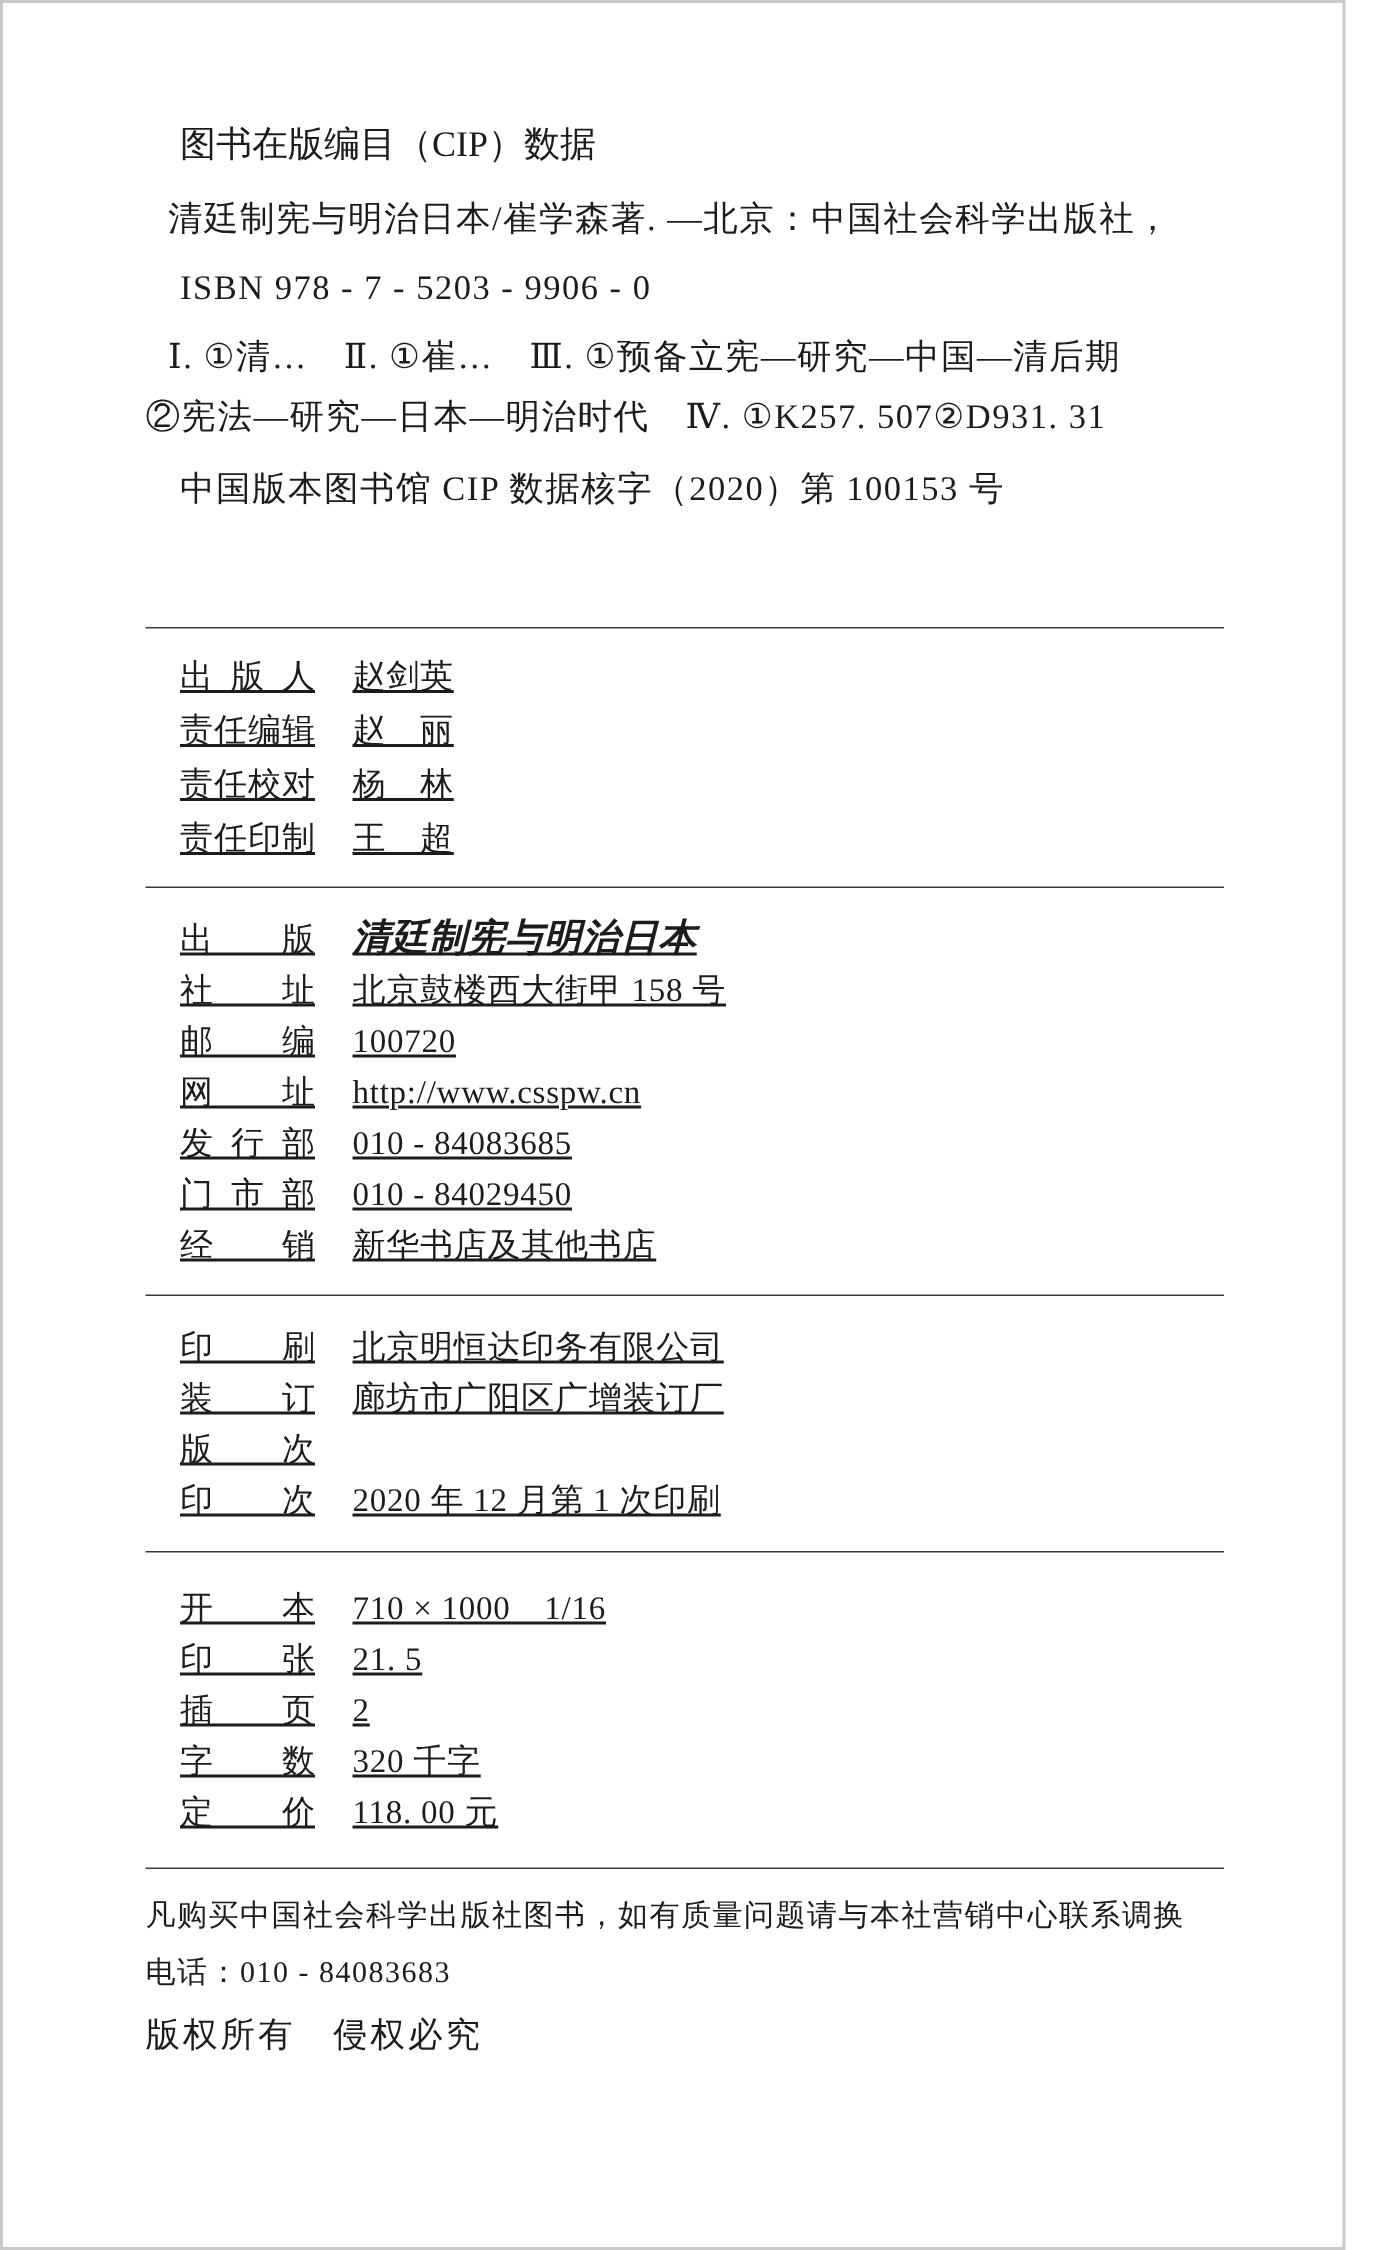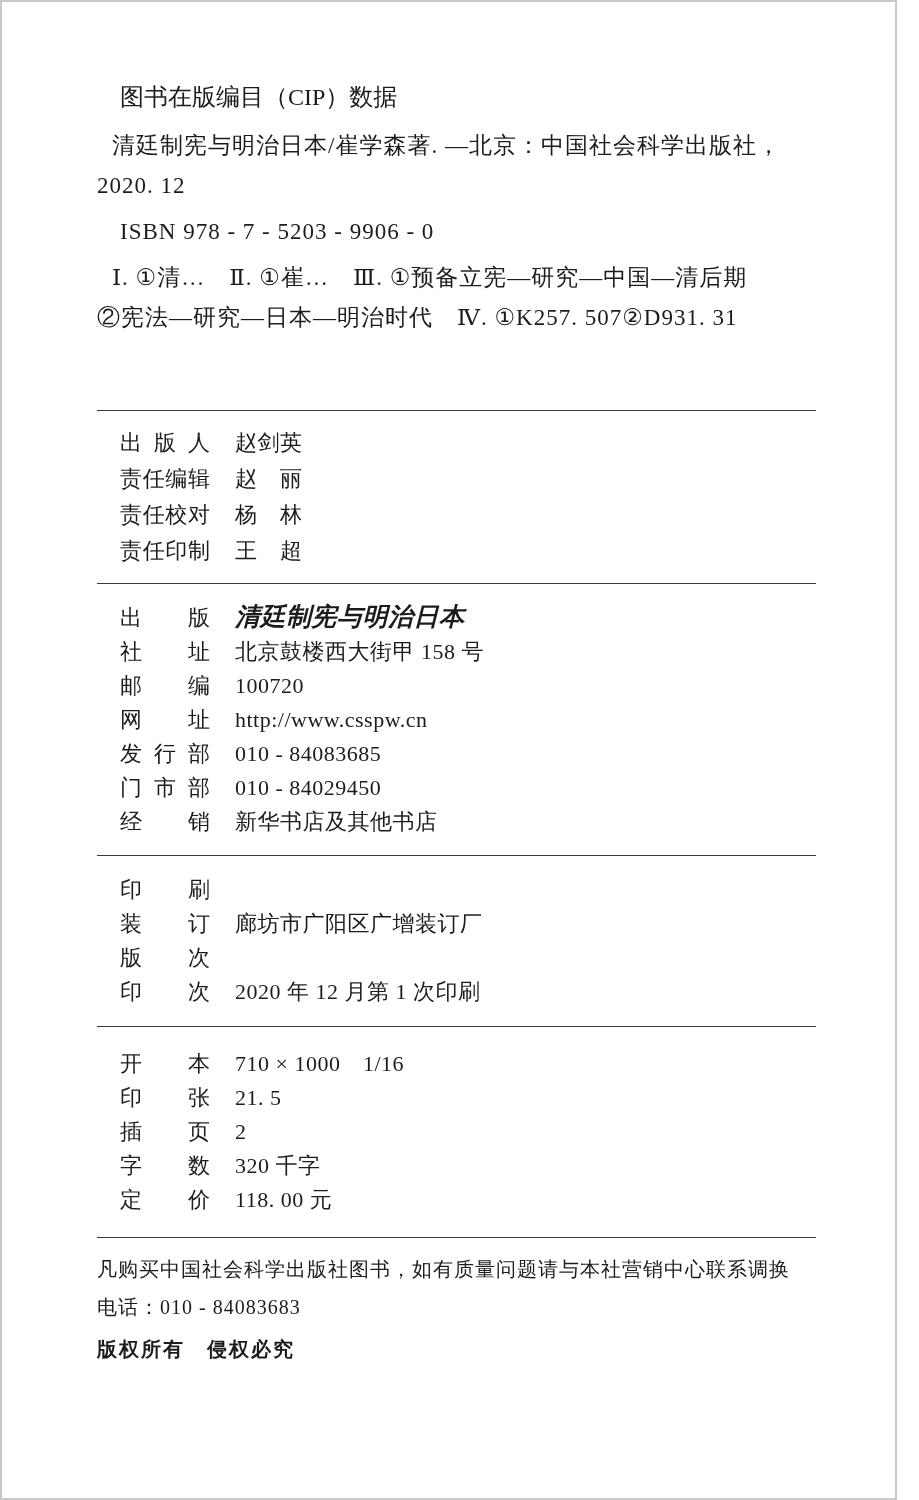--- a/index.html
+++ b/index.html
@@ -24,21 +24,21 @@
   .mt-sm { margin-top:8px; }
 
   hr.rule { border:none; border-top:1px solid #3a3a3a; height:0; }
 
   
   .section { }
   .sec-staff    { padding:14px 0; }
   .sec-press    { padding:16px 0; }
   .sec-printing { padding:17px 0; }
   .sec-specs    { padding:20px 0; }
-  .row { display:flex; align-items:baseline; font-size:22px; }
+  .row { display:flex; align-items:baseline; font-size:22px;text-decoration:underline; }
   .sec-staff .row { line-height:36px; }
   .sec-press .row, .sec-printing .row, .sec-specs .row { line-height:34px; }
   .row .lbl {
     display:inline-block;
     width:90px;
     margin-left:23px;
     text-align:justify;
     text-align-last:justify;
     flex:0 0 auto;
   }
@@ -47,35 +47,35 @@
     font-family:"DejaVu Serif","Liberation Serif",serif;
     font-style:italic;
     font-weight:bold;
     font-size:25px;
     letter-spacing:1px;
   }
 
   
   .footer { padding-top:12px; }
   .footer .line { font-size:20px; line-height:38px; letter-spacing:1px; }
-  .footer .copyright { font-weight:bold; font-size:20px; margin-top:4px; letter-spacing:2px; }
+  .footer .copyright { font-weight:normal; font-size:23px; margin-top:4px; letter-spacing:2px; }
 </style>
 </head>
 <body>
 
 <div class="page">
   <div class="content">
 
     <div class="cip">
       <div class="cip-header">图书在版编目（CIP）数据</div>
       <div class="cip-line indent-sm">清廷制宪与明治日本/崔学森著. —北京：中国社会科学出版社，</div>
-      <div class="cip-line">2020. 12</div>
       <div class="cip-line indent-md mt-xs">ISBN 978 - 7 - 5203 - 9906 - 0</div>
       <div class="cip-line indent-sm mt-xs">Ⅰ. ①清…　Ⅱ. ①崔…　Ⅲ. ①预备立宪—研究—中国—清后期</div>
       <div class="cip-line">②宪法—研究—日本—明治时代　Ⅳ. ①K257. 507②D931. 31</div>
+      <div class="cip-line indent-md mt-sm">中国版本图书馆 CIP 数据核字（2020）第 100153 号</div>
     </div>
 
     <hr class="rule">
 
     <div class="section sec-staff">
       <div class="row">
         <span class="lbl">出版人</span>
         <span class="val">赵剑英</span>
       </div>
       <div class="row">
@@ -123,20 +123,21 @@
         <span class="lbl">经销</span>
         <span class="val">新华书店及其他书店</span>
       </div>
     </div>
 
     <hr class="rule">
 
     <div class="section sec-printing">
       <div class="row">
         <span class="lbl">印刷</span>
+        <span class="val">北京明恒达印务有限公司</span>
       </div>
       <div class="row">
         <span class="lbl">装订</span>
         <span class="val">廊坊市广阳区广增装订厂</span>
       </div>
       <div class="row">
         <span class="lbl">版次</span>
       </div>
       <div class="row">
         <span class="lbl">印次</span>

